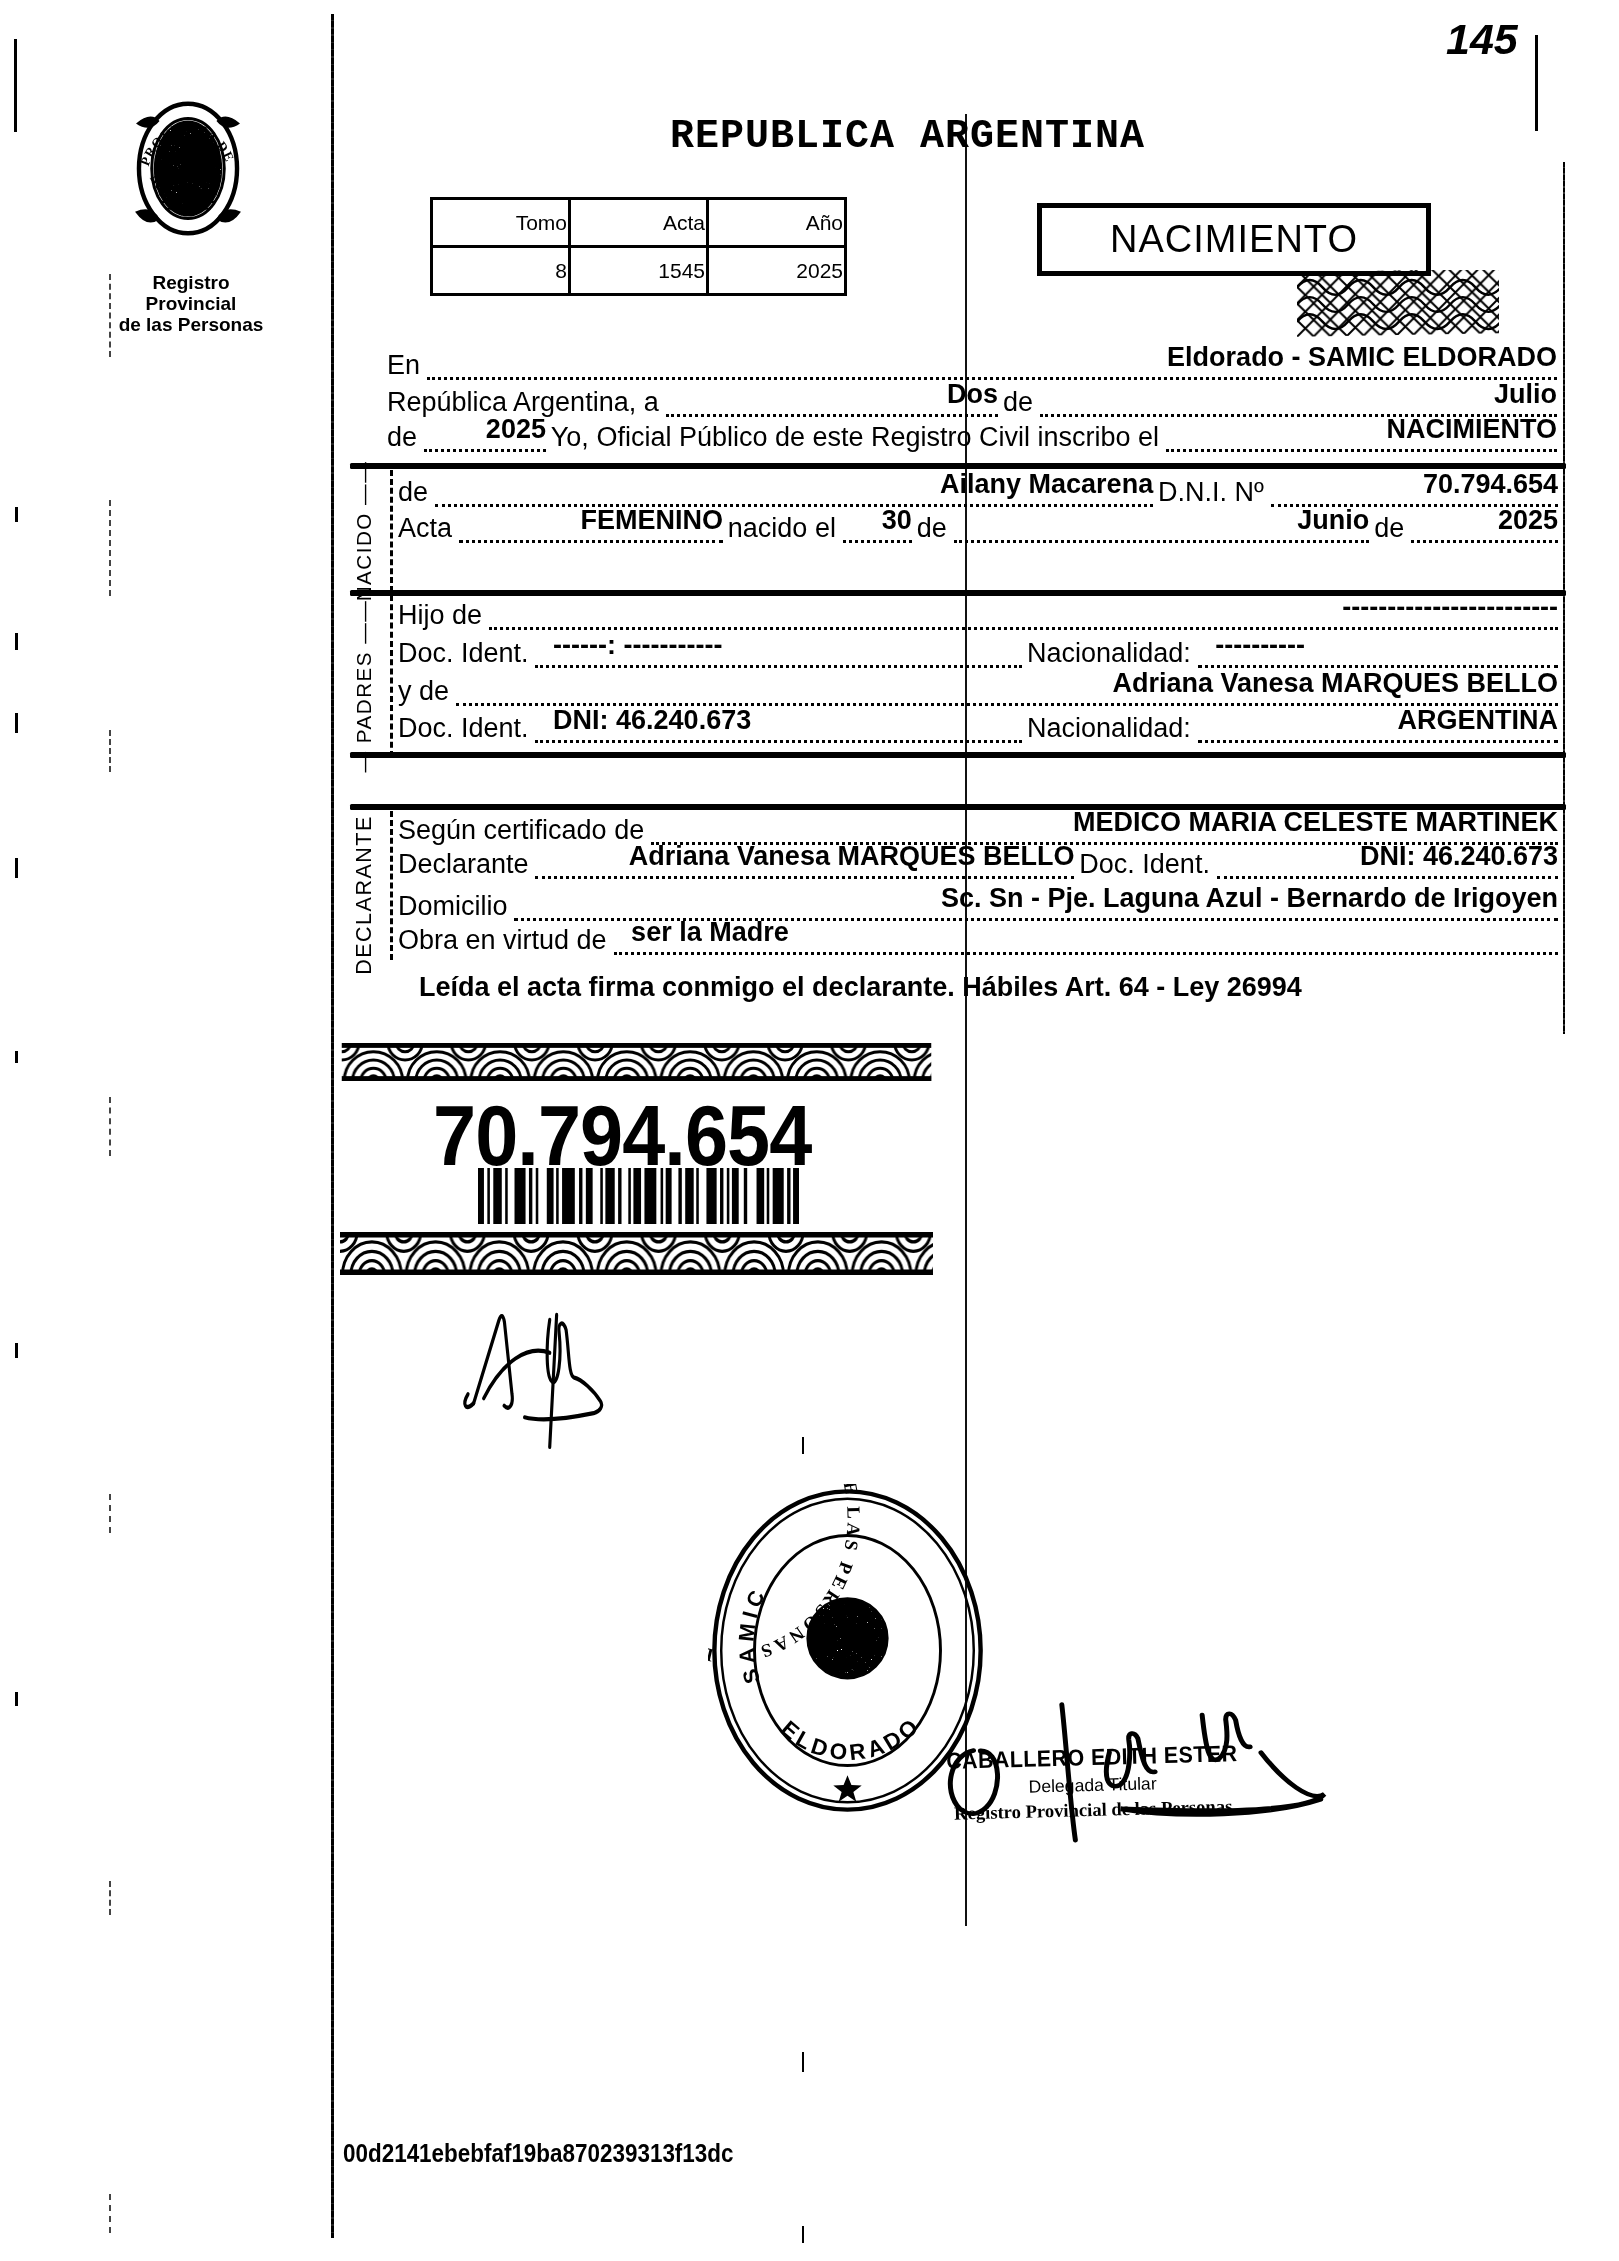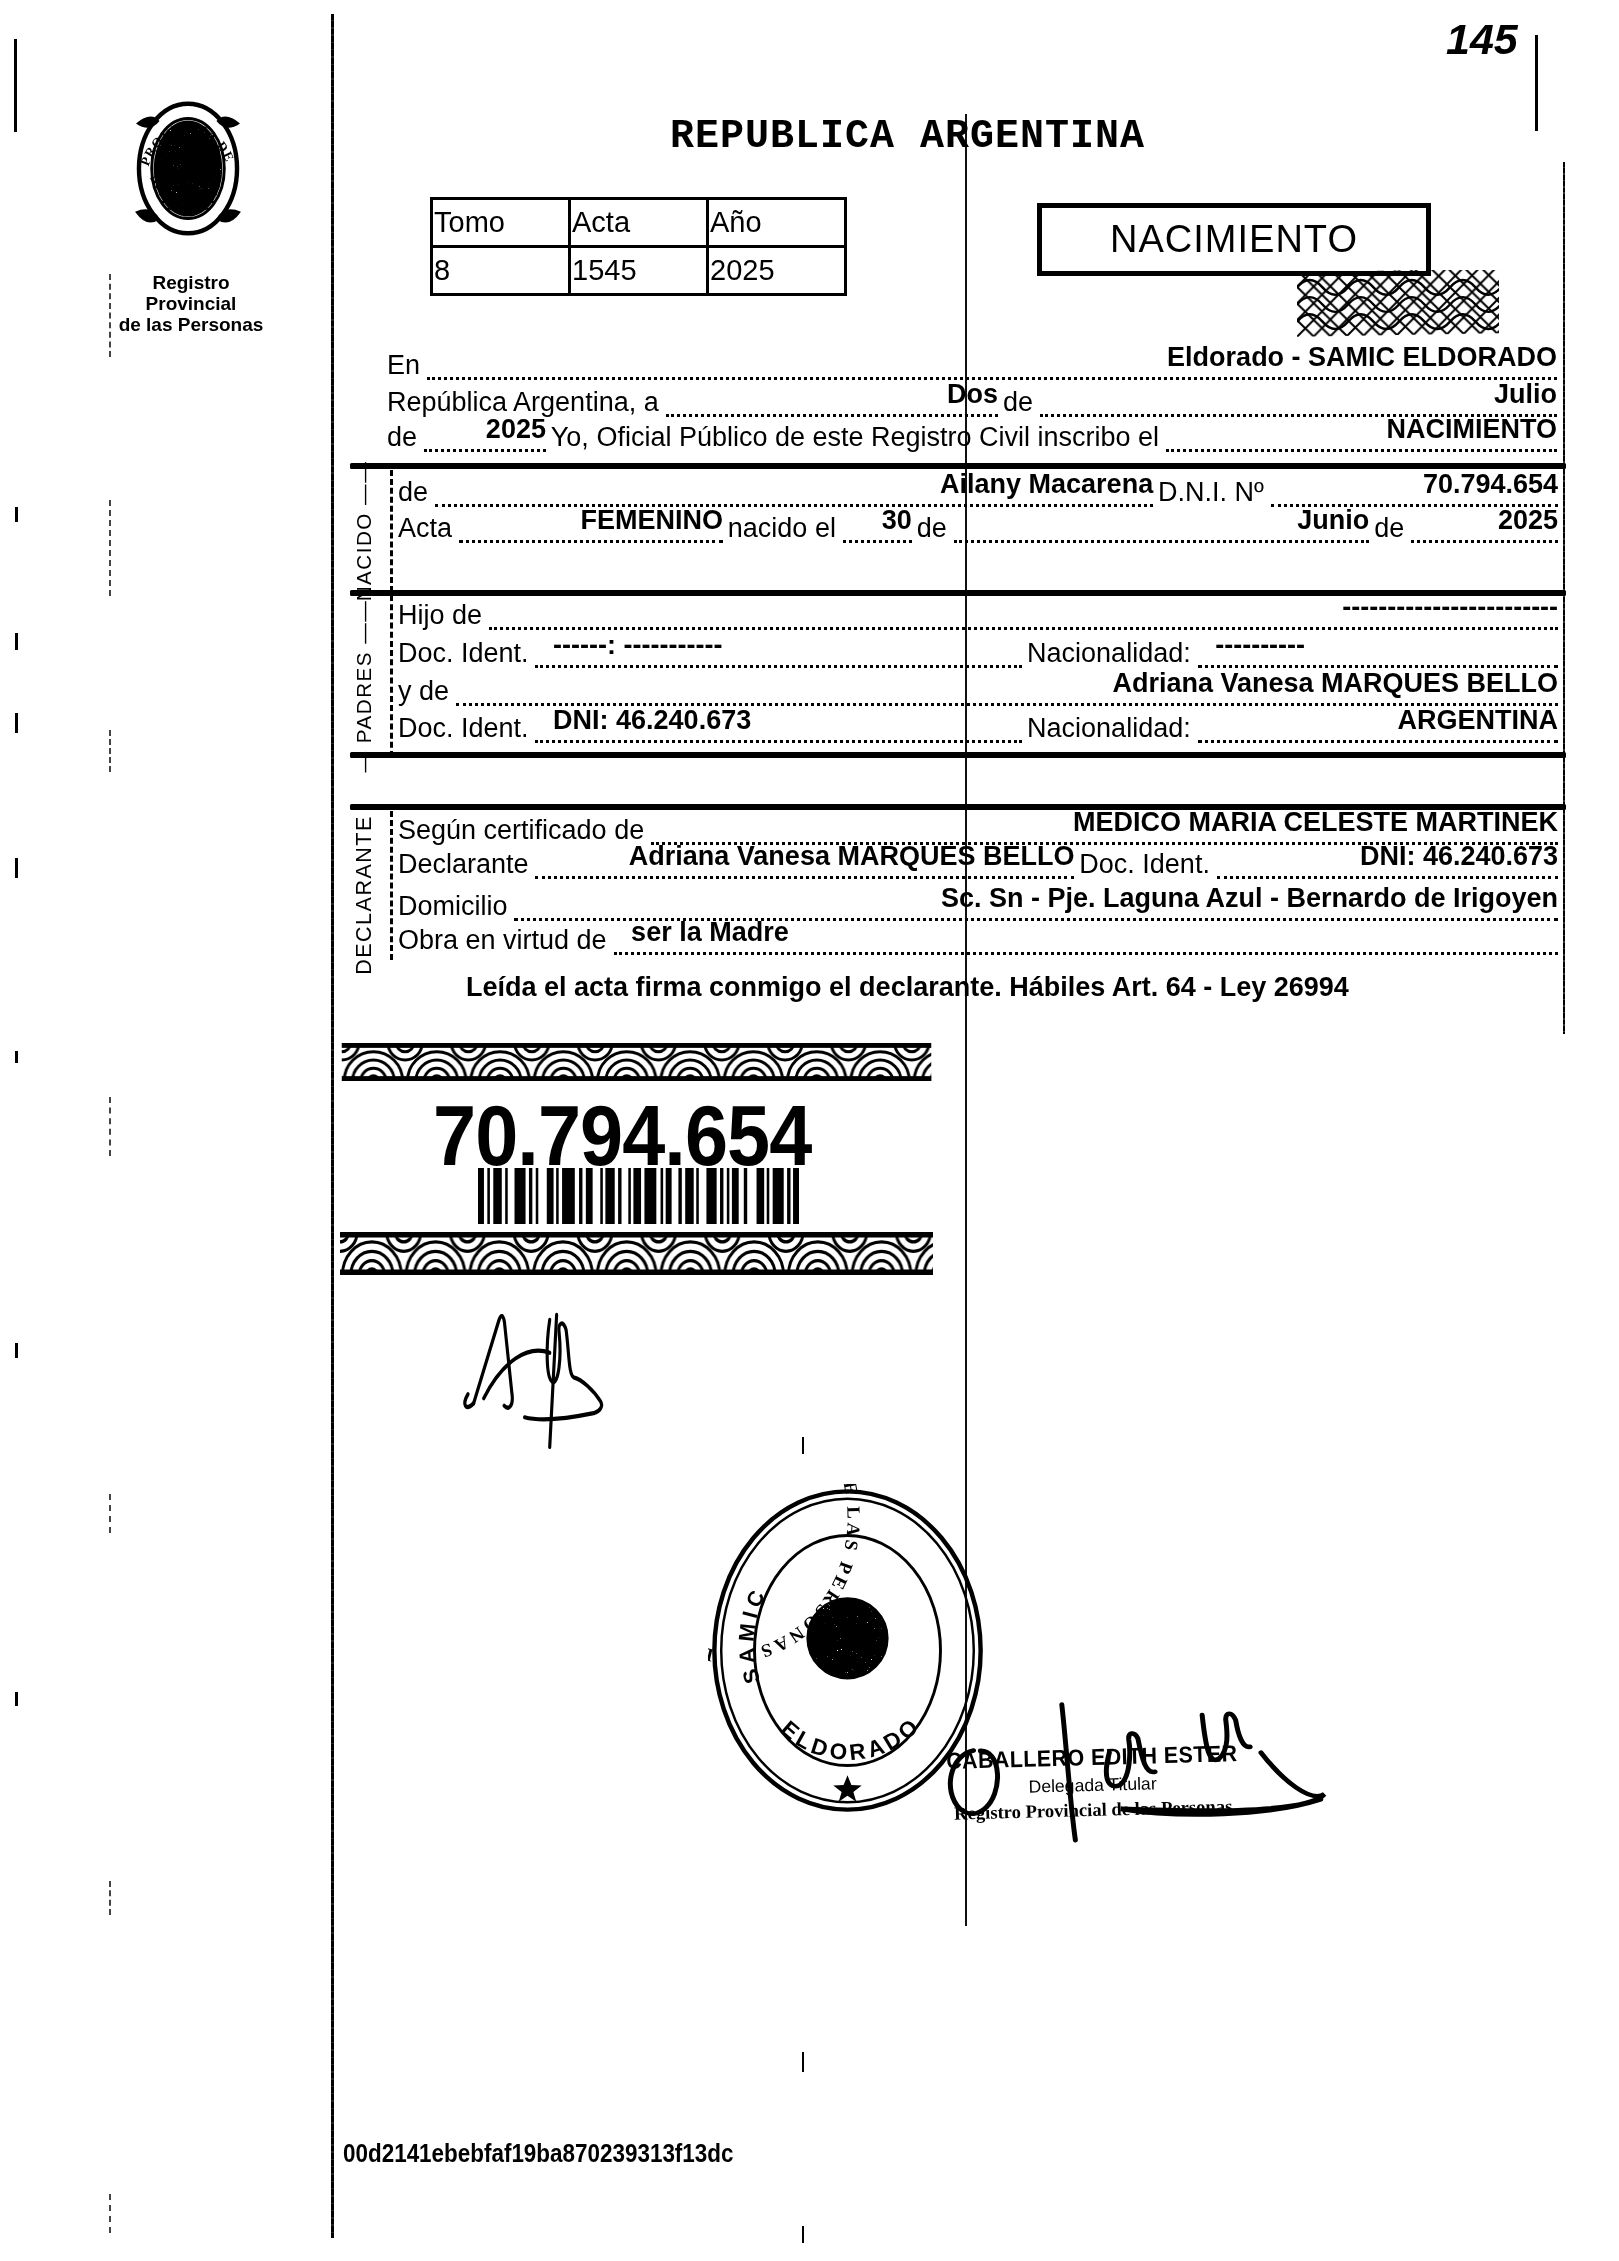--- a/index.html
+++ b/index.html
@@ -17,21 +17,21 @@
   .bracket{position:absolute;width:0;border-left:3.9px dashed #000;}
   .vlabel{position:absolute;transform:translate(-50%,-50%) rotate(-90deg);font-size:20.6px;
           font-weight:normal;letter-spacing:1.5px;white-space:nowrap;}
   .tick{position:absolute;width:3.4px;background:#000;}
   .dotcol{position:absolute;width:0;border-left:2.4px dashed #444;}
   
   .title{position:absolute;font-family:"Liberation Mono",monospace;font-weight:bold;font-size:40px;letter-spacing:1px;white-space:nowrap;}
   .pagenum{position:absolute;font-size:43px;font-weight:bold;font-style:italic;}
   .orgtxt{position:absolute;text-align:center;font-size:19px;font-weight:600;line-height:1.1;}
   table.rec{position:absolute;border-collapse:collapse;}
-  table.rec td{border:3.4px solid #000;text-align:left;font-size:29px;width:133px;height:43px;}
+  table.rec td{border:3.4px solid #000;text-align:right;font-size:21px;width:133px;height:43px;}
   .nacbox{position:absolute;border:5.4px solid #000;display:flex;align-items:center;justify-content:center;
           font-size:38px;letter-spacing:1px;}
   .closing{position:absolute;font-size:27px;font-weight:bold;white-space:nowrap;}
   .bignum{position:absolute;font-size:86px;font-weight:bold;letter-spacing:-1px;
           transform:scaleX(.9);transform-origin:left bottom;white-space:nowrap;}
   .hash{position:absolute;font-size:25.5px;font-weight:bold;transform:scaleX(.88);transform-origin:left top;white-space:nowrap;}
   .officials{position:absolute;transform:rotate(-1.5deg);text-align:center;width:343px;}
   .off-name{font-size:23px;font-weight:bold;letter-spacing:0.5px;transform:scaleX(.93);transform-origin:center;}
   .off-role{font-size:17.6px;margin-top:3.9px;}
   .off-office{font-size:18.6px;font-weight:600;margin-top:2.9px;font-family:"Liberation Serif",serif;}
@@ -281,21 +281,21 @@
       </span>
   </div>
 
   <div class="line" style="top:879px;left:398px;width:1165px;">
     <span class="lbl">Domicilio</span>
     <span class="seg grow">
         <b class="val">Sc. Sn - Pje. Laguna Azul - Bernardo de Irigoyen</b>
       </span>
   </div>
 
-  <div class="closing" style="left:419px;top:972px;margin-left:47px;">Leída el acta firma conmigo el declarante. Hábiles  Art. 64 - Ley 26994</div>
+  <div class="closing" style="left:419px;top:972px;">Leída el acta firma conmigo el declarante. Hábiles  Art. 64 - Ley 26994</div>
 
   <svg class="abs" style="left:340px;top:1043px;" width="593" height="38" viewBox="0 0 1210 78">
     <defs>
       <pattern id="scroll" width="130" height="78" patternUnits="userSpaceOnUse">
         <g stroke="#000" fill="none" stroke-width="6">
           <path d="M5,78 a60,60 0 0 1 120,0"></path>
           <path d="M22,78 a43,43 0 0 1 86,0"></path>
           <path d="M39,78 a26,26 0 0 1 52,0"></path>
           <path d="M54,78 a11,11 0 0 1 22,0"></path>
           <path d="M-35,0 a35,35 0 0 0 70,0"></path>

